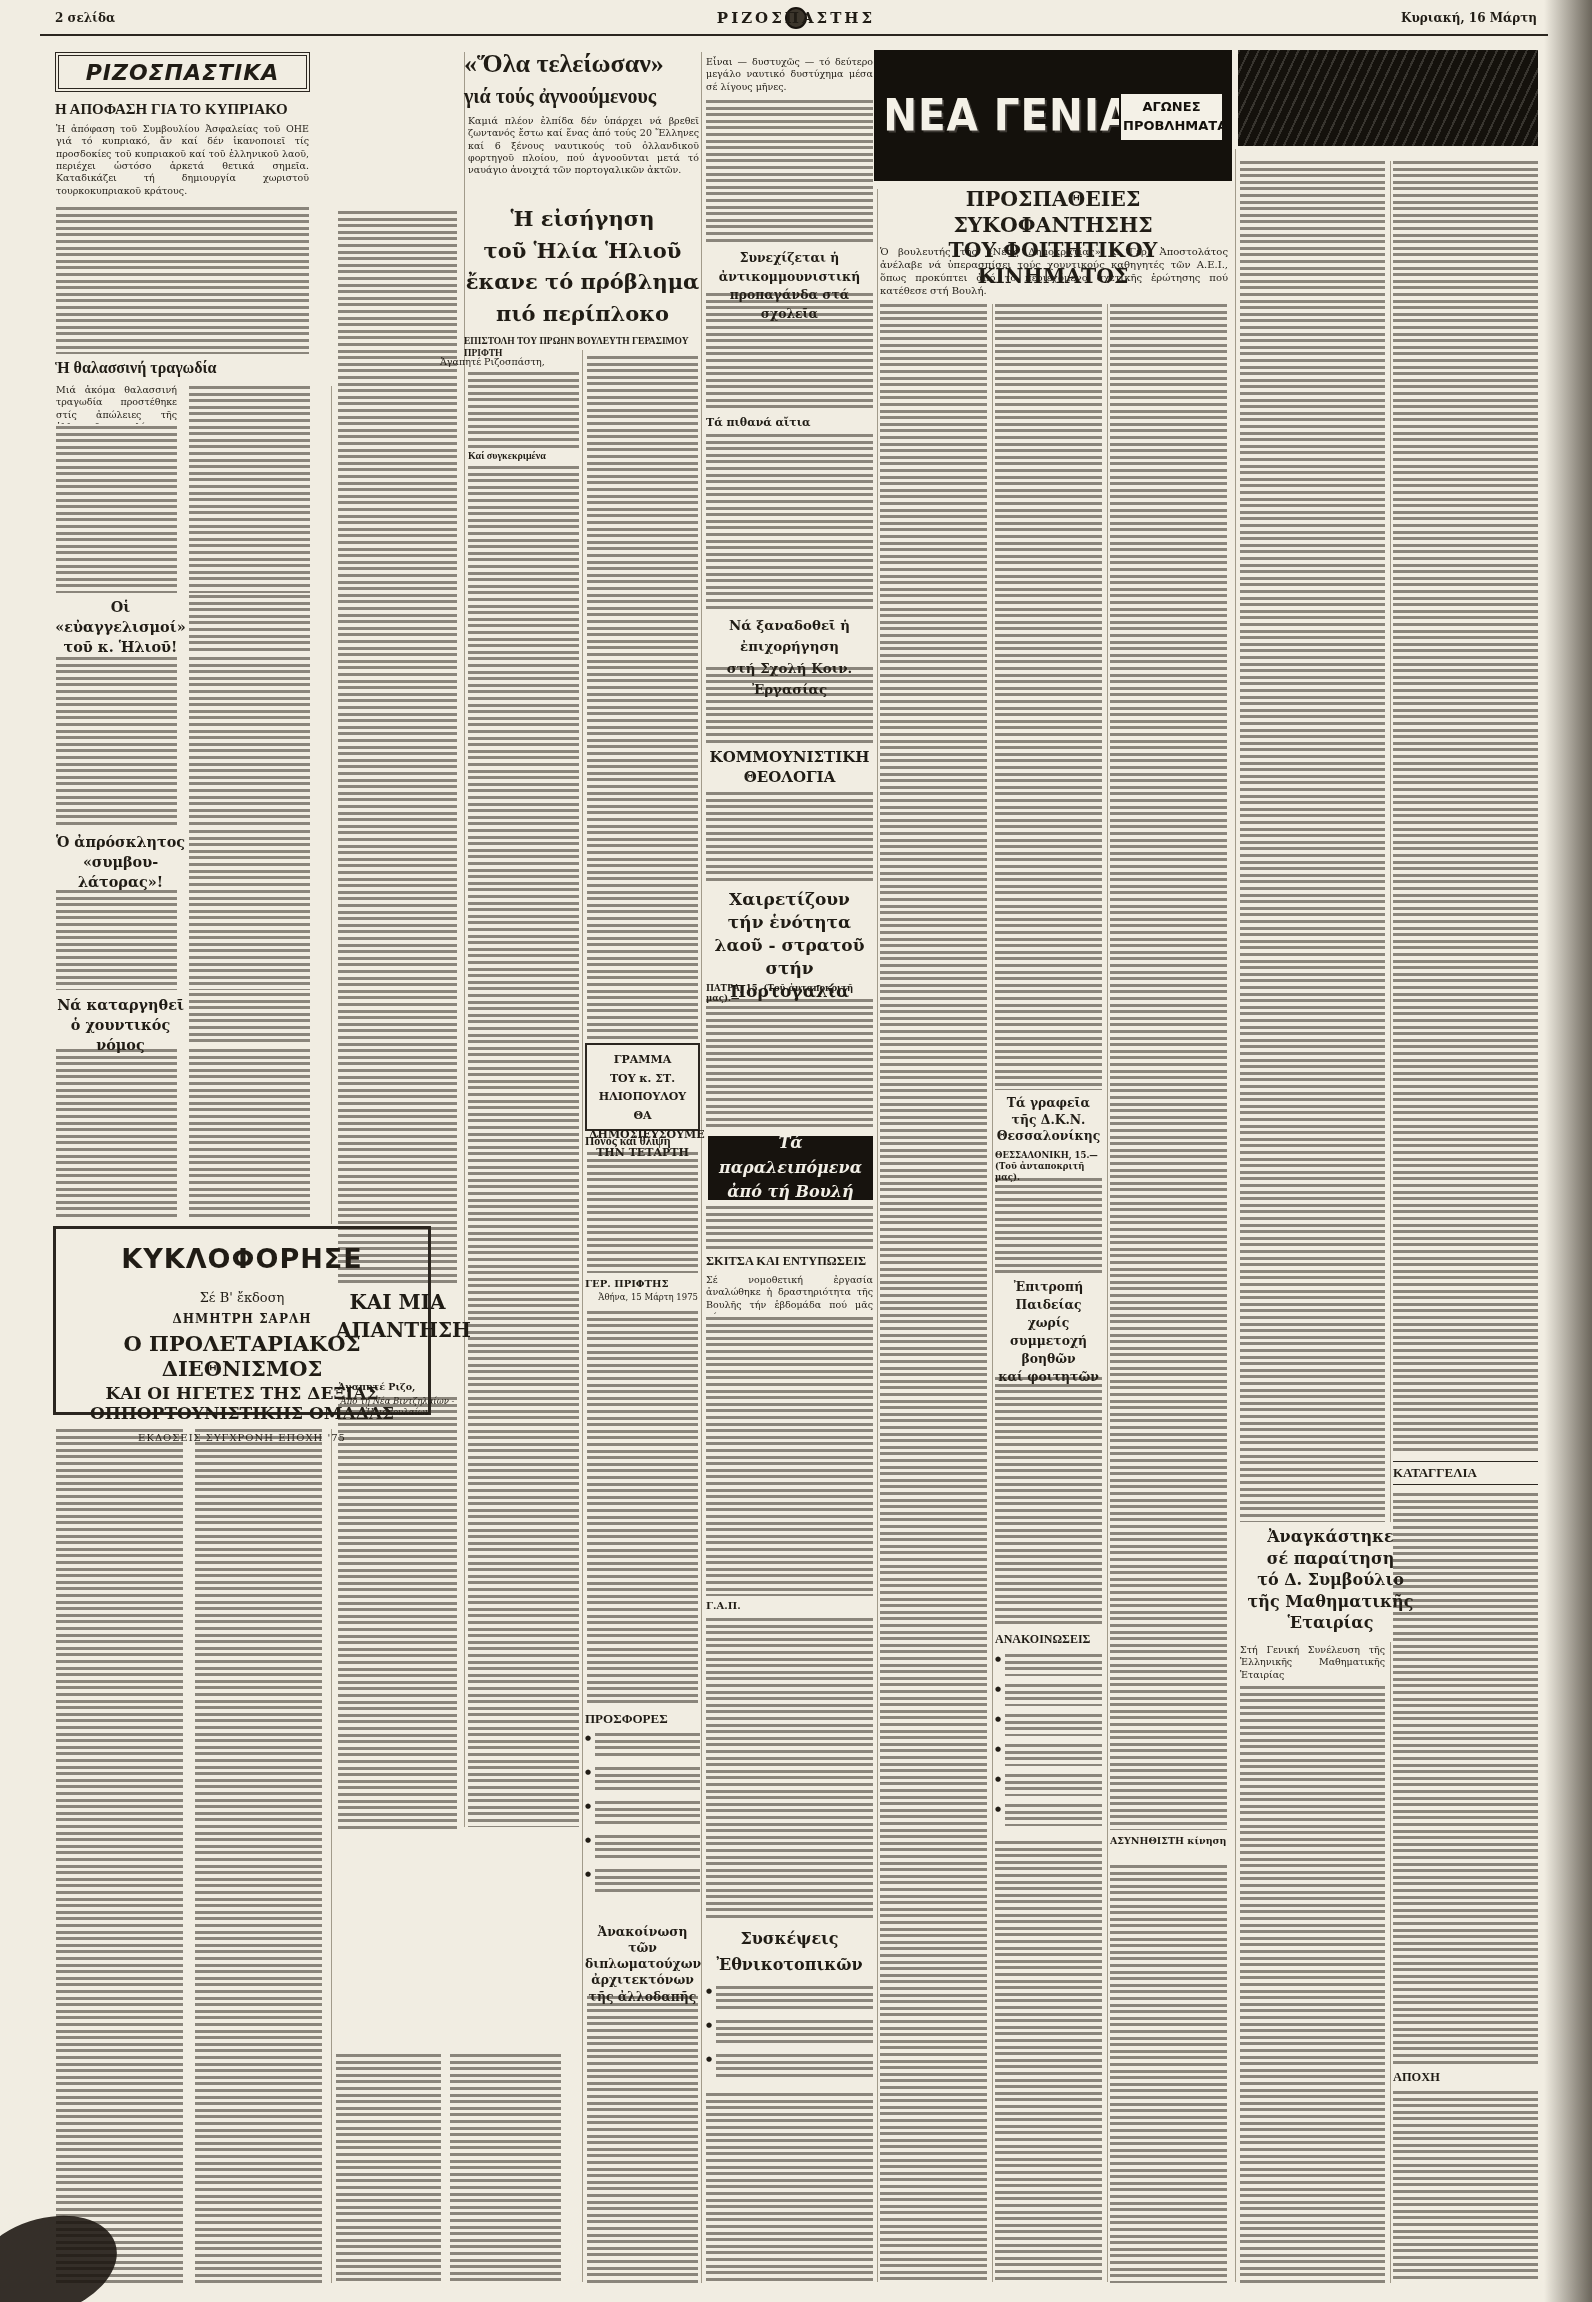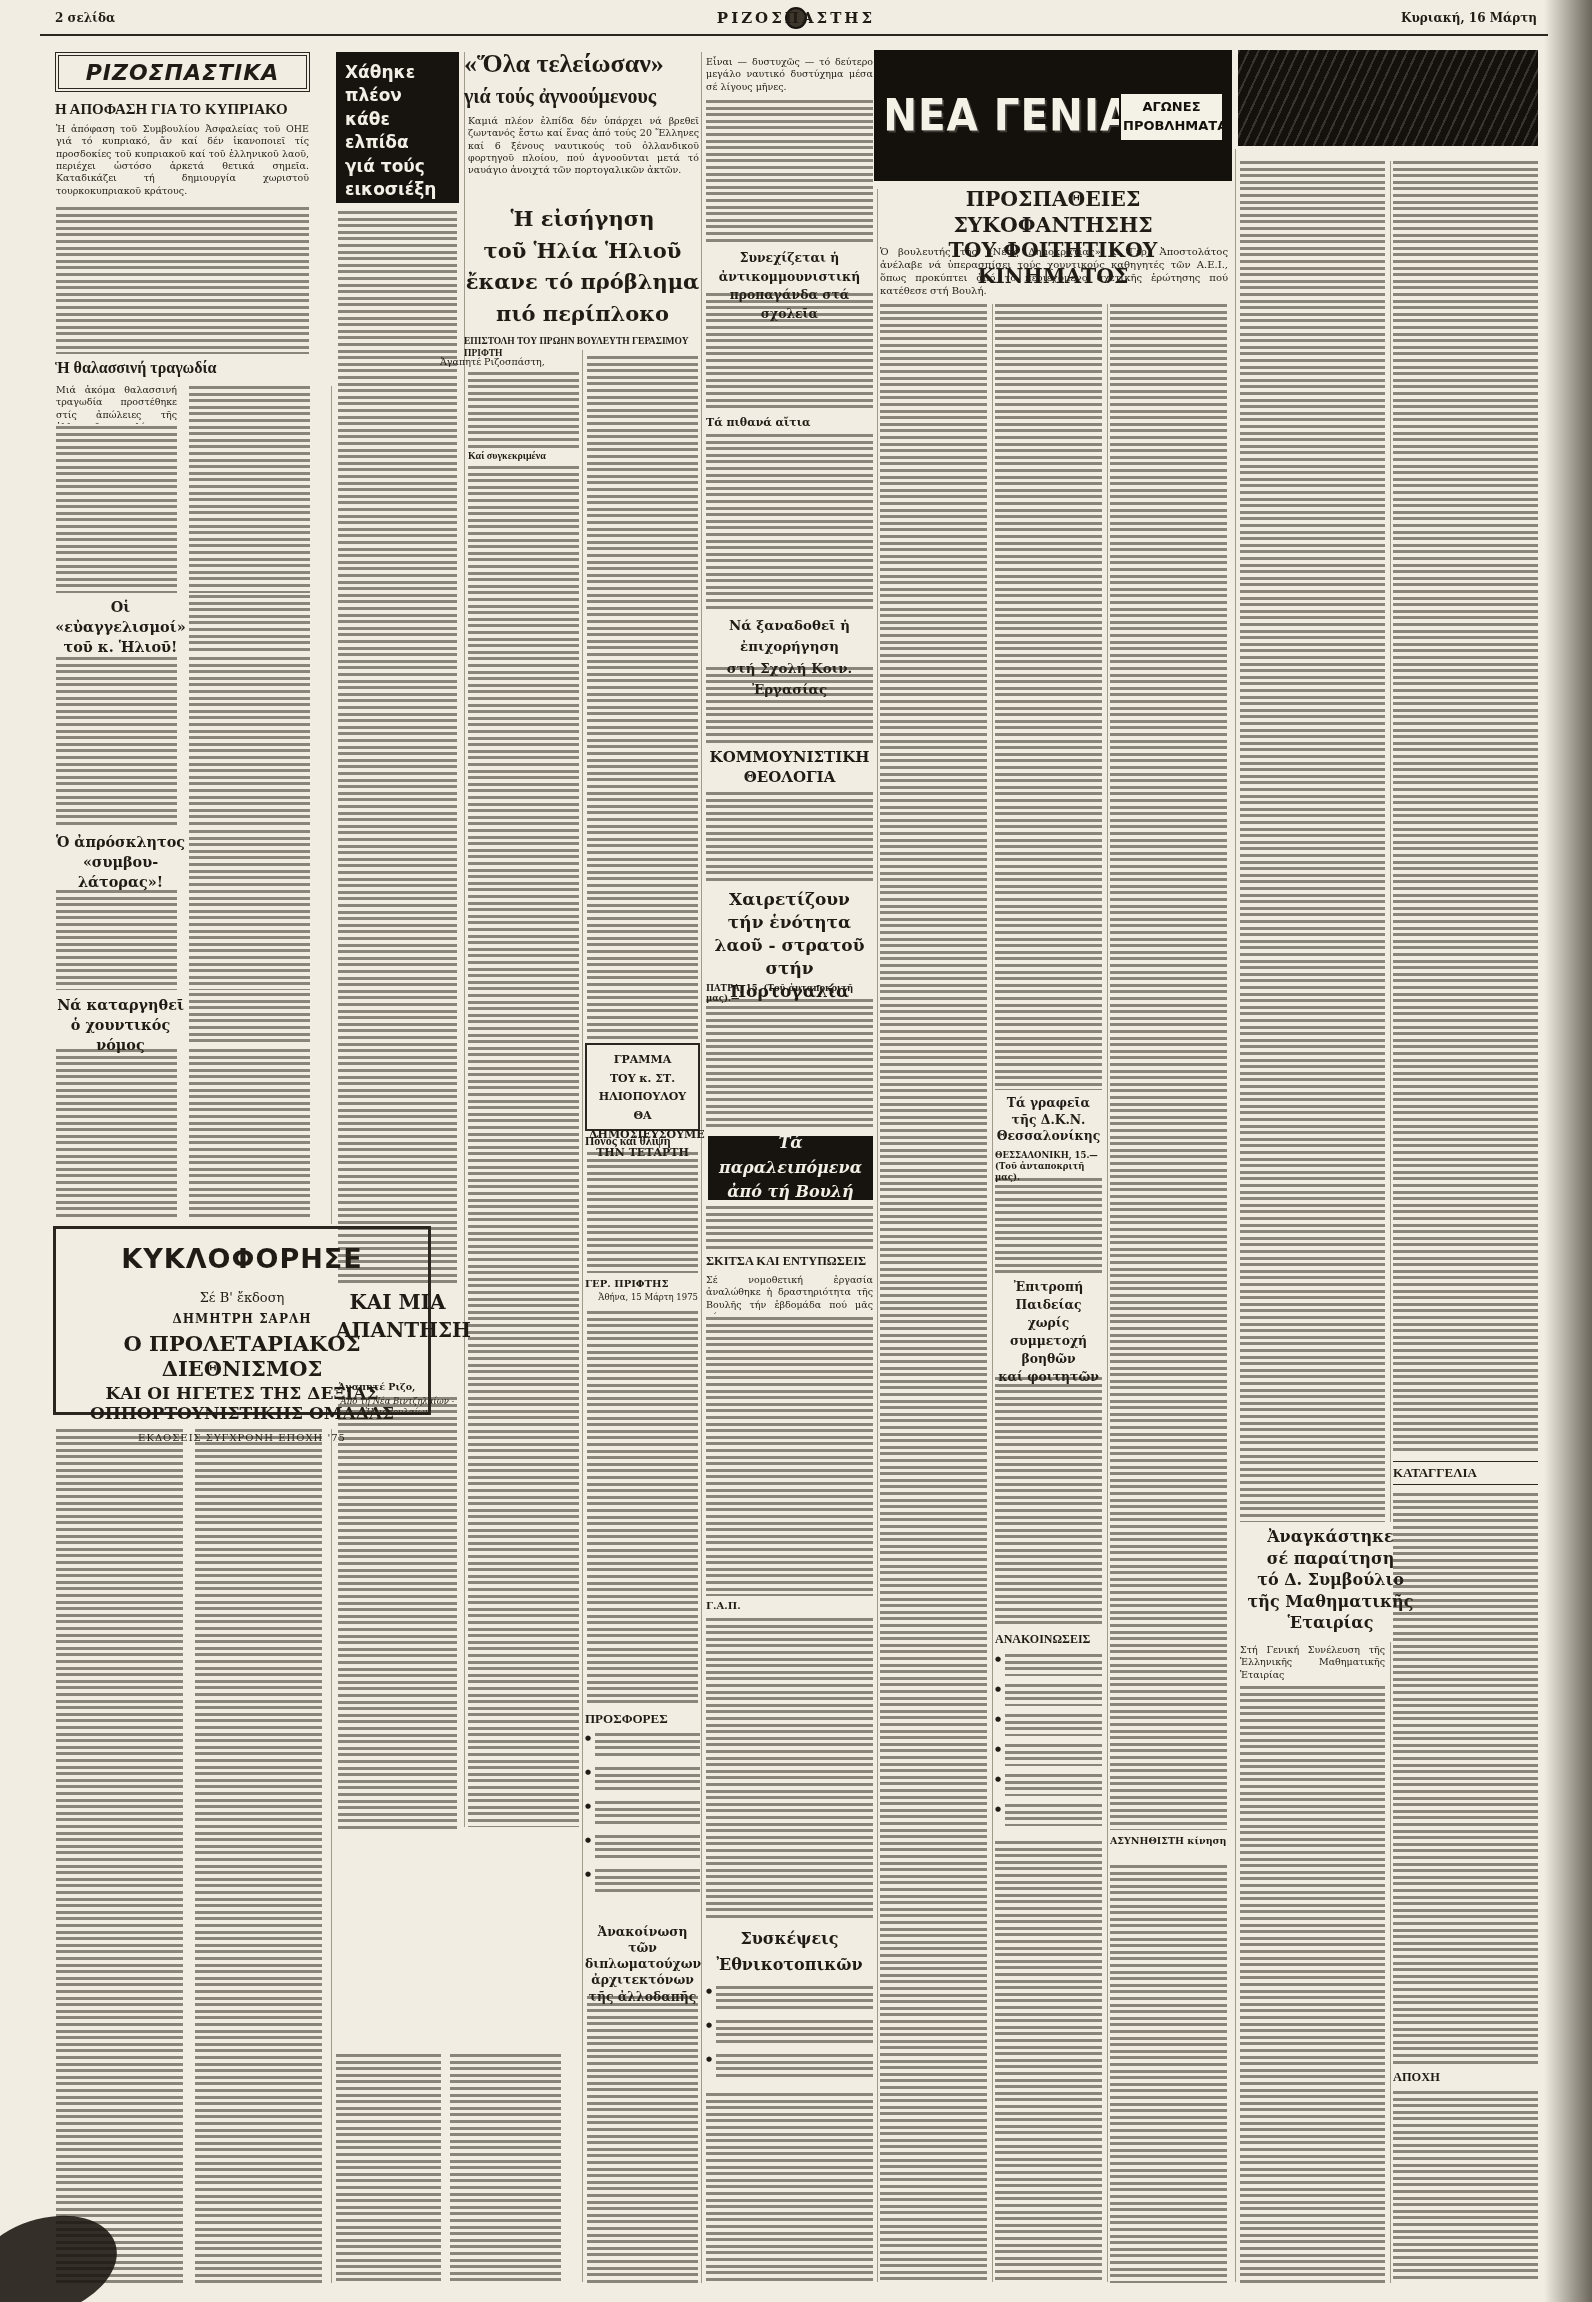--- a/index.html
+++ b/index.html
@@ -135,28 +135,20 @@
     <div class="b3">ΔΗΜΗΤΡΗ ΣΑΡΛΗ</div>
     <div class="b4">Ο ΠΡΟΛΕΤΑΡΙΑΚΟΣ ΔΙΕΘΝΙΣΜΟΣ</div>
     <div class="b5">ΚΑΙ ΟΙ ΗΓΕΤΕΣ ΤΗΣ ΔΕΞΙΑΣ</div>
     <div class="b6">ΟΠΠΟΡΤΟΥΝΙΣΤΙΚΗΣ ΟΜΑΔΑΣ</div>
     <div class="b7">ΕΚΔΟΣΕΙΣ ΣΥΓΧΡΟΝΗ ΕΠΟΧΗ '75</div>
   </div>
 
   <div class="abs greek" style="left:56px;top:1429px;width:127px;height:854px"></div>
   <div class="abs greek" style="left:195px;top:1429px;width:127px;height:854px"></div>
 
-  <div class="abs promo-box" style="left:336px;top:52px;width:123px;height:151px">
-      <div class="promo-line">Χάθηκε</div>
-      <div class="promo-line">πλέον</div>
-      <div class="promo-line">κάθε</div>
-      <div class="promo-line">ελπίδα</div>
-      <div class="promo-line">γιά τούς</div>
-      <div class="promo-line">εικοσιέξη</div>
-    </div>
   <div class="abs greek" style="left:338px;top:211px;width:119px;height:1073px"></div>
 
   <div class="abs" style="left:336px;top:1288px;width:123px">
       <div class="answer-line">ΚΑΙ ΜΙΑ</div>
       <div class="answer-line">ΑΠΑΝΤΗΣΗ</div>
     </div>
   <div class="abs center" style="left:336px;top:1351px;width:123px;font-size:8.5px;font-style:italic;line-height:1.3">Ἀπό τή Νέα Βιντζηλαίων - Ἡλιοπουλαίων</div>
   <div class="abs bold" style="left:338px;top:1381px;width:119px;font-size:9.5px">Ἀγαπητέ Ριζο,</div>
   <div class="abs greek" style="left:338px;top:1397px;width:119px;height:432px"></div>
 

